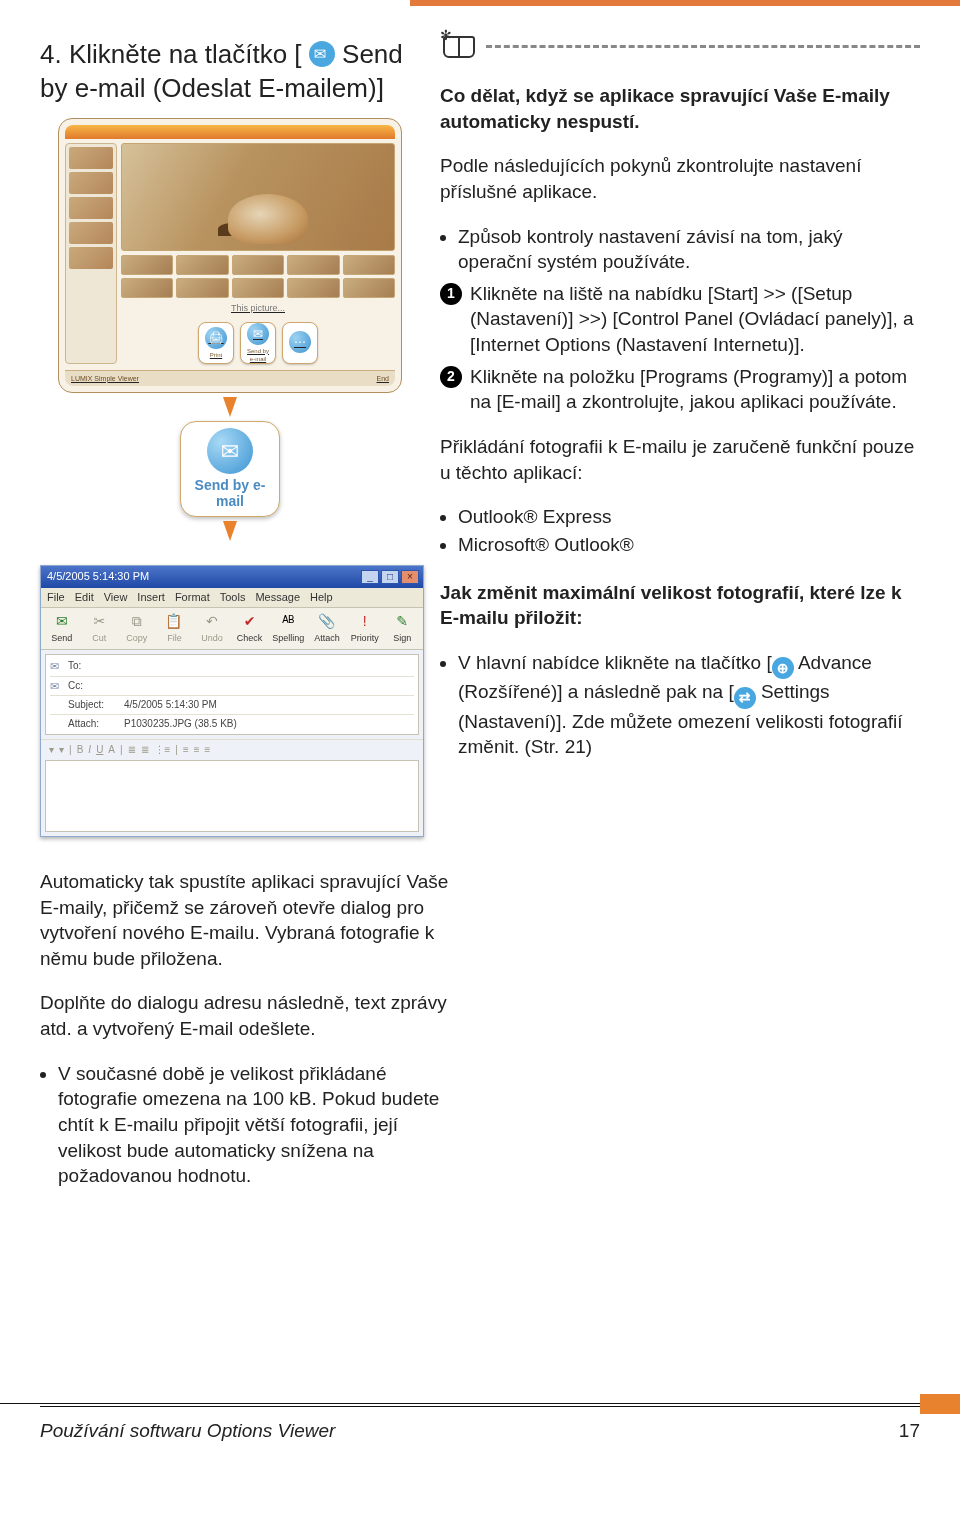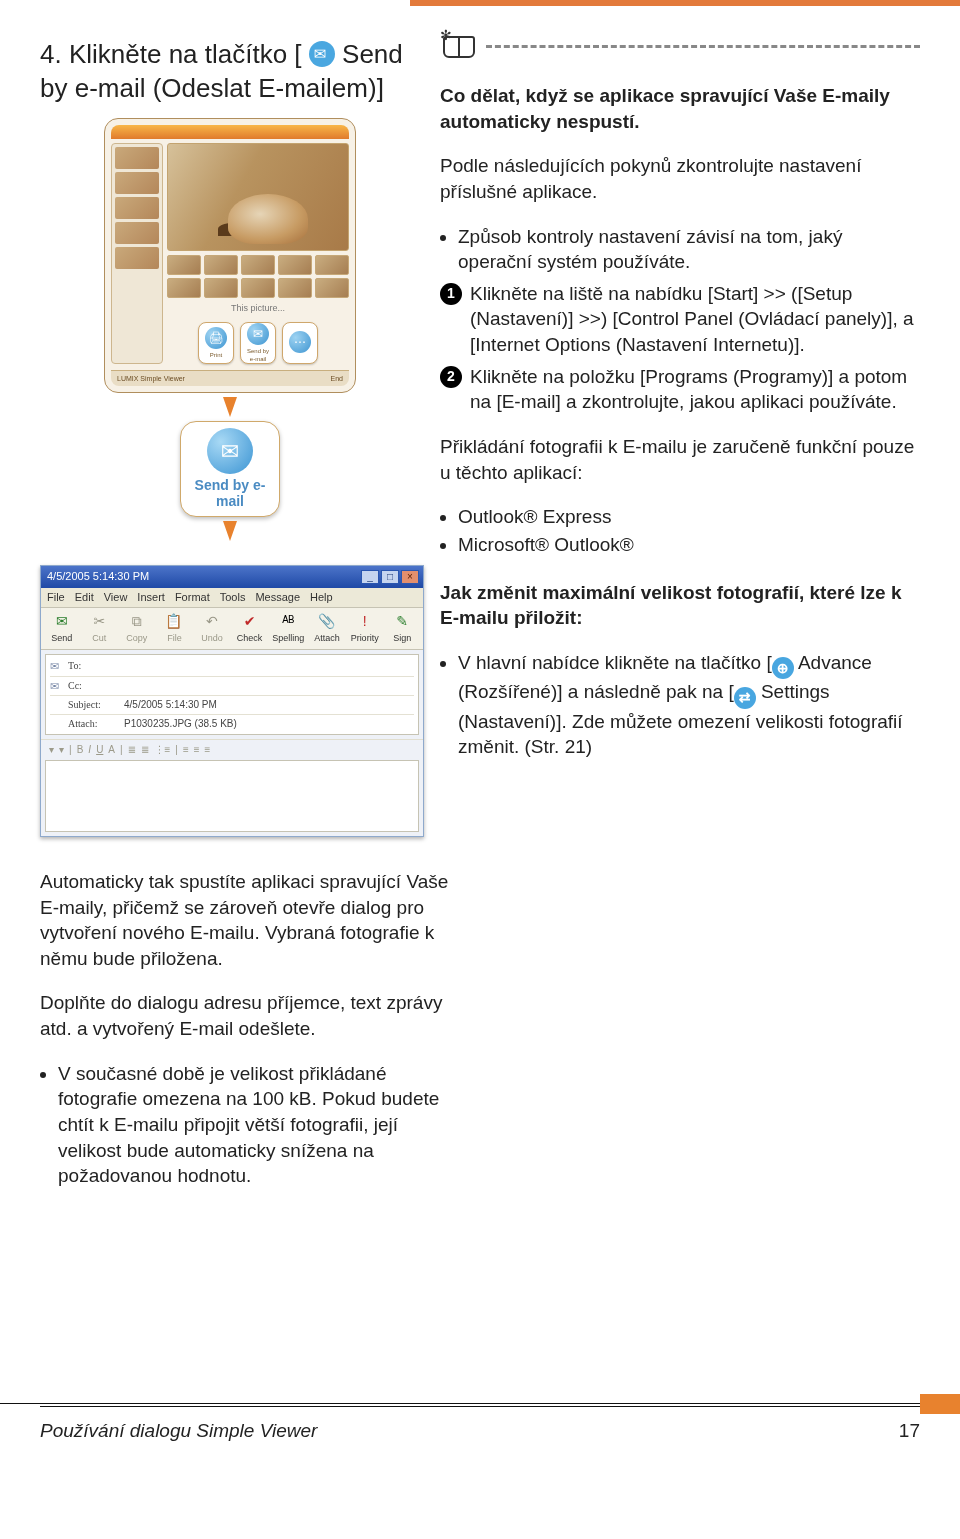--- a/index.html
+++ b/index.html
@@ -48,27 +48,28 @@
     position: relative;
   }
   .send-icon::after {
     content: "✉";
     color: #fff;
     font-size: 15px;
     position: absolute;
     left: 5px; top: 3px;
   }
   .screenshot {
-    width: 252px;
+    width: 344px;
     margin: 0 auto 4px auto;
     background: #f7f1e6;
     border: 1px solid #b08e5d;
     border-radius: 14px;
     padding: 6px;
     position: relative;
+    text-decoration: underline;
   }
   .sv-header {
     height: 14px;
     background: linear-gradient(#f8b648,#e07a2c);
     border-radius: 8px 8px 0 0;
     margin-bottom: 4px;
   }
   .sv-body { display: flex; gap: 4px; }
   .sv-side {
     width: 52px;
@@ -237,21 +238,21 @@
     border: 1px solid #c6c3b3;
     margin: 4px;
     padding: 2px 4px;
   }
   .mail-row {
     display: flex; align-items: center;
     border-bottom: 1px solid #e4e1d3;
     padding: 2px 0;
   }
   .mail-row:last-child{border-bottom:none;}
-  .mail-row .lbl { width: 56px; color:#444; font-size: 10px; font-family: Liberation Serif, serif;}
+  .mail-row .lbl { width: 56px; color:#444; font-size: 10px;}
   .mail-row .val { flex:1; color:#444; font-size: 10px;}
   .mail-row .envicon { width:18px; font-size:11px; color:#7a8aa8; }
   .mail-format {
     display:flex; align-items:center; gap:5px;
     padding: 3px 8px;
     color:#9c9a8a; font-size:10px;
     border-top:1px solid #e1decf;
   }
   .mail-body {
     height: 72px; background: #fff;
@@ -530,24 +531,24 @@
       <ul class="bul">
         <li>
           <span>V hlavní nabídce klikněte na tlačítko [</span><span class="inline-circ">⊕</span><span> Advance (Rozšířené)] a následně pak na [</span><span class="inline-circ settings">⇄</span><span> Settings (Nastavení)]. Zde můžete omezení velikosti fotografií změnit. (Str. 21)</span>
         </li>
       </ul>
     </div>
   </div>
 
   <div class="left-below" style="width:420px;">
     <p>Automaticky tak spustíte aplikaci spravující Vaše E-maily, přičemž se zároveň otevře dialog pro vytvoření nového E-mailu. Vybraná fotografie k němu bude přiložena.</p>
-    <p>Doplňte do dialogu adresu příjemce, text zprávy atd. a vytvořený E-mail odešlete.</p>
+    <p>Doplňte do dialogu adresu následně, text zprávy atd. a vytvořený E-mail odešlete.</p>
     <ul class="bul">
       <li>V současné době je velikost přikládané fotografie omezena na 100 kB. Pokud budete chtít k E-mailu připojit větší fotografii, její velikost bude automaticky snížena na požadovanou hodnotu.</li>
     </ul>
   </div>
 </div>
 
 <div class="footer">
-  <span>Používání dialogu Simple Viewer</span>
+  <span>Používání softwaru Options Viewer</span>
   <span class="pg">17</span>
   <span class="bar"></span>
 </div>
 
 </body></html>

